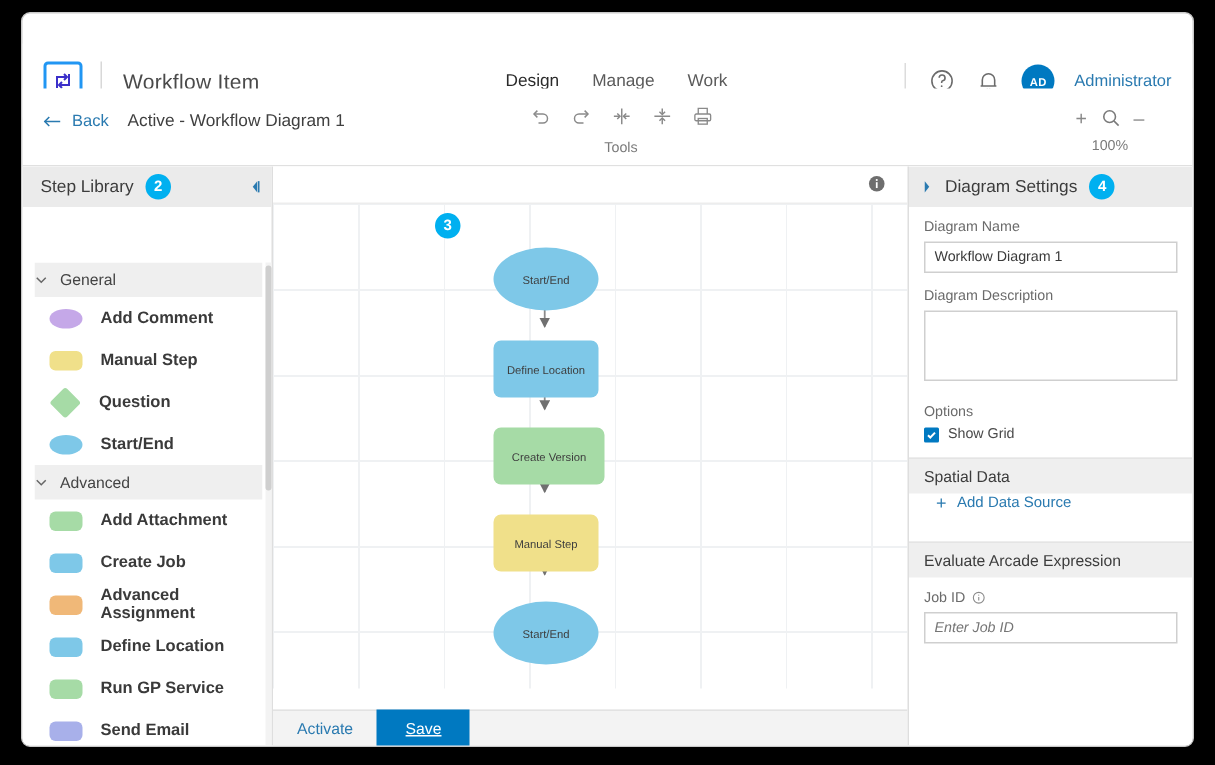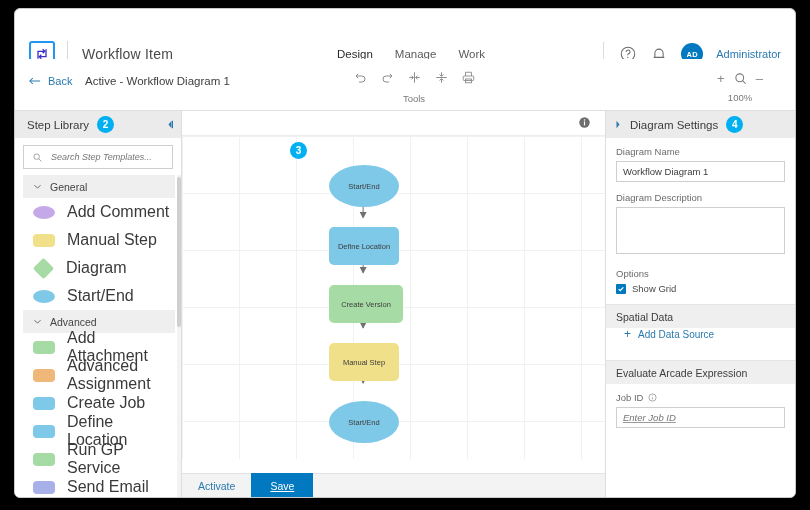--- a/index.html
+++ b/index.html
@@ -147,29 +147,29 @@
     font-family: "Liberation Sans", sans-serif;
     background: transparent;
   }
   #sl-list {
     position: absolute; left: 8px; right: 6px; top: 64px; bottom: 0;
     overflow: hidden; border-left: 0;
   }
   .sl-group-head {
     height: 23px; background: #efefef;
     display: flex; align-items: center; gap: 8px;
-    padding-left: 10px; font-size: 10.5px; color: #444;
+    font-size: 10.5px; color: #444;
     cursor: pointer;
   }
   .chev { width: 9px; height: 9px; color: #666; flex: none; }
   .sl-item {
     height: 28px; display: flex; align-items: center; gap: 12px;
     padding-left: 10px; cursor: pointer;
   }
-  .sl-item-label { font-size: 16px; color: #3a3a3a; }
+  .sl-item-label { font-size: 11px; color: #3a3a3a; font-weight: bold; }
   .shape { flex: none; }
   .shape.ellipse { width: 22px; height: 13px; border-radius: 50%; }
   .shape.rect { width: 22px; height: 13px; border-radius: 4px; }
   .shape.diamond { width: 15px; height: 15px; transform: rotate(45deg); border-radius: 2px; margin: 0 3px;}
   #sl-scrollbar {
     position: absolute; right: 0px; top: 64px; width: 4px; bottom: 0;
     background: #f3f3f3;
   }
   #sl-scrollthumb {
     position: absolute; right: 0px; top: 66px; width: 4px; height: 150px;
@@ -370,72 +370,63 @@
     <div id="step-library">
       <div id="sl-head">
         <div id="sl-title">Step Library</div>
         <div class="badge" id="sl-badge">2</div>
         <svg id="sl-collapse" viewBox="0 0 10 12" fill="#2a7ab0">
           <path d="M7 1 3 6l4 5z"></path>
             <rect x="7.6" y="1" width="1.4" height="10"></rect>
         </svg>
       </div>
 
-      <div id="sl-search-wrap">
-        <div id="sl-search">
-          <svg id="sl-search-icon" viewBox="0 0 20 20" fill="none" stroke="currentColor" stroke-width="1.6">
-            <circle cx="8.5" cy="8.5" r="5"></circle>
-              <path d="M12.3 12.3 17 17"></path>
-          </svg>
-          <input id="sl-search-input" type="text" placeholder="Search Step Templates..." style="">
-        </div>
-      </div>
 
       <div id="sl-list">
 
         <div class="sl-group-head">
           <svg class="chev" viewBox="0 0 12 12" fill="none" stroke="currentColor" stroke-width="1.3">
             <path d="M2 4.2 6 8.2 10 4.2"></path>
           </svg>
           <span>General</span>
         </div>
         <div class="sl-item">
           <span class="shape ellipse" style="background:#c5a8e8"></span>
           <span class="sl-item-label">Add Comment</span>
         </div>
         <div class="sl-item">
           <span class="shape rect" style="background:#f0e08a"></span>
           <span class="sl-item-label">Manual Step</span>
         </div>
         <div class="sl-item">
           <span class="shape diamond" style="background:#a6dba6"></span>
-          <span class="sl-item-label">Diagram</span>
+          <span class="sl-item-label">Question</span>
         </div>
         <div class="sl-item">
           <span class="shape ellipse" style="background:#7ec8e8"></span>
           <span class="sl-item-label">Start/End</span>
         </div>
 
         <div class="sl-group-head">
           <svg class="chev" viewBox="0 0 12 12" fill="none" stroke="currentColor" stroke-width="1.3">
             <path d="M2 4.2 6 8.2 10 4.2"></path>
           </svg>
           <span>Advanced</span>
         </div>
         <div class="sl-item">
           <span class="shape rect" style="background:#a6dba6"></span>
           <span class="sl-item-label">Add Attachment</span>
         </div>
         <div class="sl-item">
+          <span class="shape rect" style="background:#7ec8e8"></span>
+          <span class="sl-item-label">Create Job</span>
+        </div>
+        <div class="sl-item">
           <span class="shape rect" style="background:#f0b878"></span>
           <span class="sl-item-label">Advanced Assignment</span>
-        </div>
-        <div class="sl-item">
-          <span class="shape rect" style="background:#7ec8e8"></span>
-          <span class="sl-item-label">Create Job</span>
         </div>
         <div class="sl-item">
           <span class="shape rect" style="background:#7ec8e8"></span>
           <span class="sl-item-label">Define Location</span>
         </div>
         <div class="sl-item">
           <span class="shape rect" style="background:#a6dba6"></span>
           <span class="sl-item-label">Run GP Service</span>
         </div>
         <div class="sl-item">
@@ -520,18 +511,18 @@
       <div class="section-head">Evaluate Arcade Expression</div>
       <div class="ds-body">
         <div class="jobid-row">
           <span class="field-label" style="margin:0">Job ID</span>
           <svg class="info-sm" viewBox="0 0 20 20" fill="none" stroke="#8a8a8a" stroke-width="1.6">
             <circle cx="10" cy="10" r="8"></circle>
               <path d="M10 9v5"></path>
               <circle cx="10" cy="6" r=".9" fill="#8a8a8a" stroke="none"></circle>
           </svg>
         </div>
-        <input class="txt-input" type="text" style="font-style: italic; color: rgb(154, 154, 154); text-decoration: underline;" placeholder="Enter Job ID">
+        <input class="txt-input" type="text" style="font-style: italic; color: rgb(154, 154, 154);" placeholder="Enter Job ID">
       </div>
     </div>
 
   </div>
 </div>
 
 </body></html>

